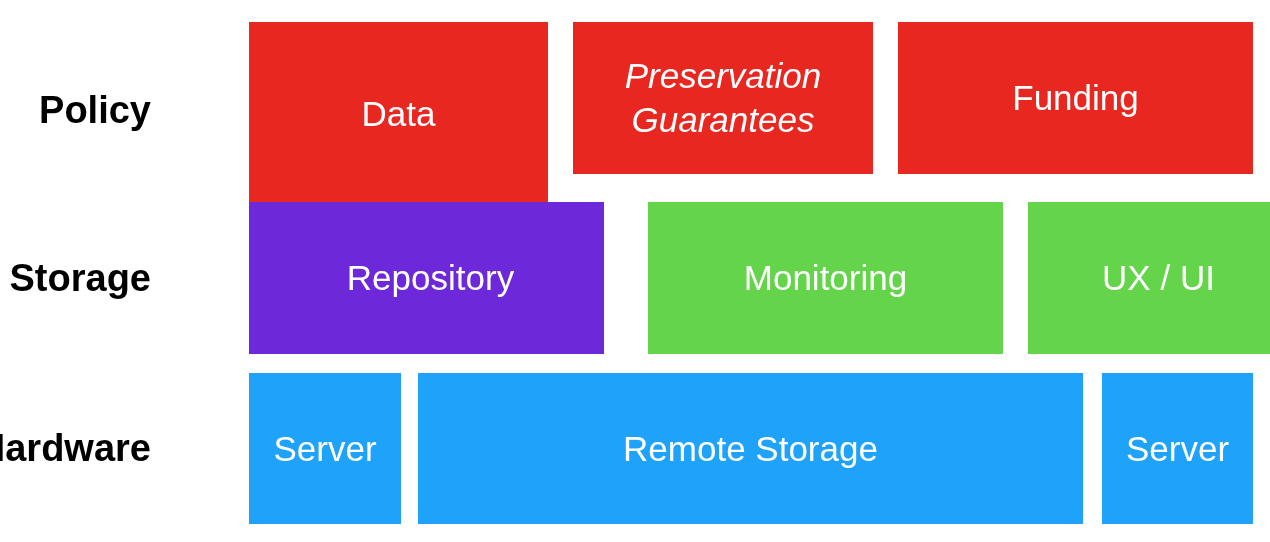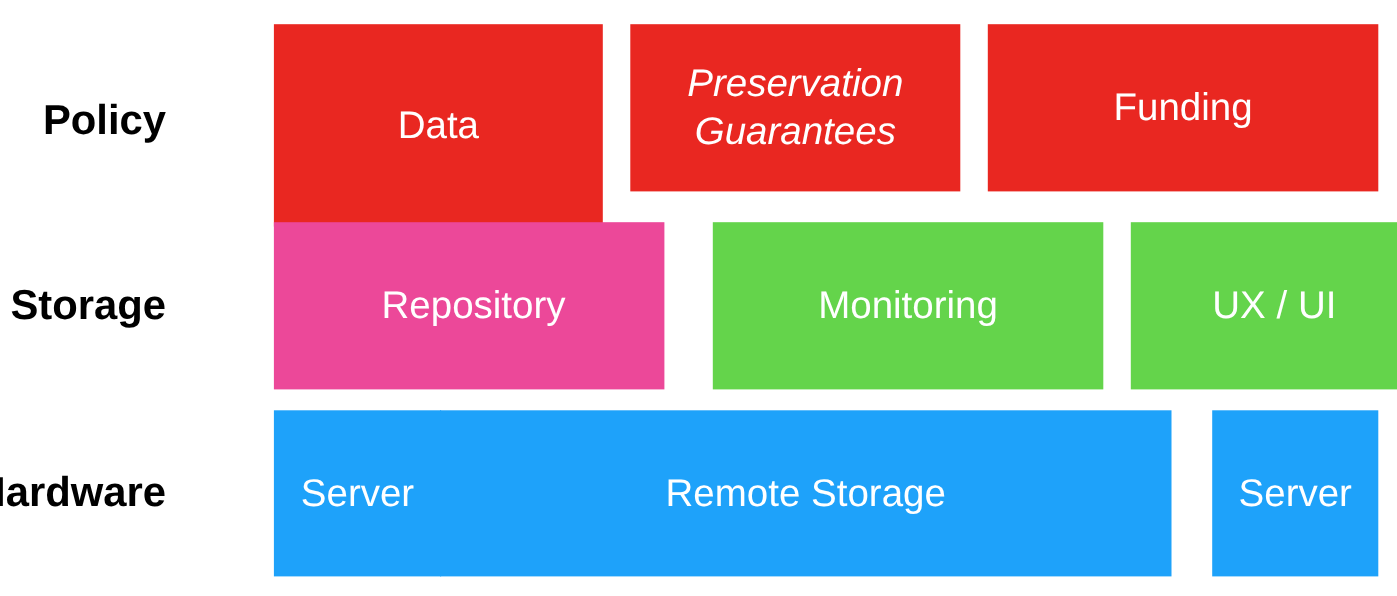--- a/index.html
+++ b/index.html
@@ -48,21 +48,21 @@
 <div class="stage">
 
   <div class="row-label" style="top:34px">Policy</div>
   <div class="row-label" style="top:202px">Storage</div>
   <div class="row-label" style="top:372px">Hardware</div>
 
   <div class="block" style="left: 249px; top: 22px; width: 299px; height: 184px; background-color: rgb(233, 39, 33);">Data</div>
   <div class="block" style="left: 573px; top: 22px; width: 300px; height: 152px; background-color: rgb(233, 39, 33); font-style: italic;">Preservation Guarantees</div>
   <div class="block" style="left: 898px; top: 22px; width: 355px; height: 152px; background-color: rgb(233, 39, 33);">Funding</div>
 
-  <div class="block" style="left: 249px; top: 202px; width: 355px; height: 152px; background-color: #ec4899; padding-left: 16px;">Repository</div>
+  <div class="block" style="left: 249px; top: 202px; width: 355px; height: 152px; background-color: #6d28d9; padding-left: 16px;">Repository</div>
   <div class="block" style="left: 620px; top: 202px; width: 355px; height: 152px; background-color: rgb(100, 212, 75); margin-left: 28px;">Monitoring</div>
   <div class="block" style="left: 992px; top: 202px; width: 261px; height: 152px; background-color: rgb(100, 212, 75); margin-left: 36px;">UX / UI</div>
 
   <div class="block" style="left: 249px; top: 373px; width: 152px; height: 151px; background-color: rgb(30, 162, 250);">Server</div>
-  <div class="block" style="left: 400px; top: 373px; width: 665px; height: 151px; background-color: rgb(30, 162, 250);">Remote Storage</div>
+  <div class="block" style="left: 418px; top: 373px; width: 665px; height: 151px; background-color: rgb(30, 162, 250);">Remote Storage</div>
   <div class="block" style="left: 1102px; top: 373px; width: 151px; height: 151px; background-color: rgb(30, 162, 250);">Server</div>
 
 </div>
 
 </body></html>

